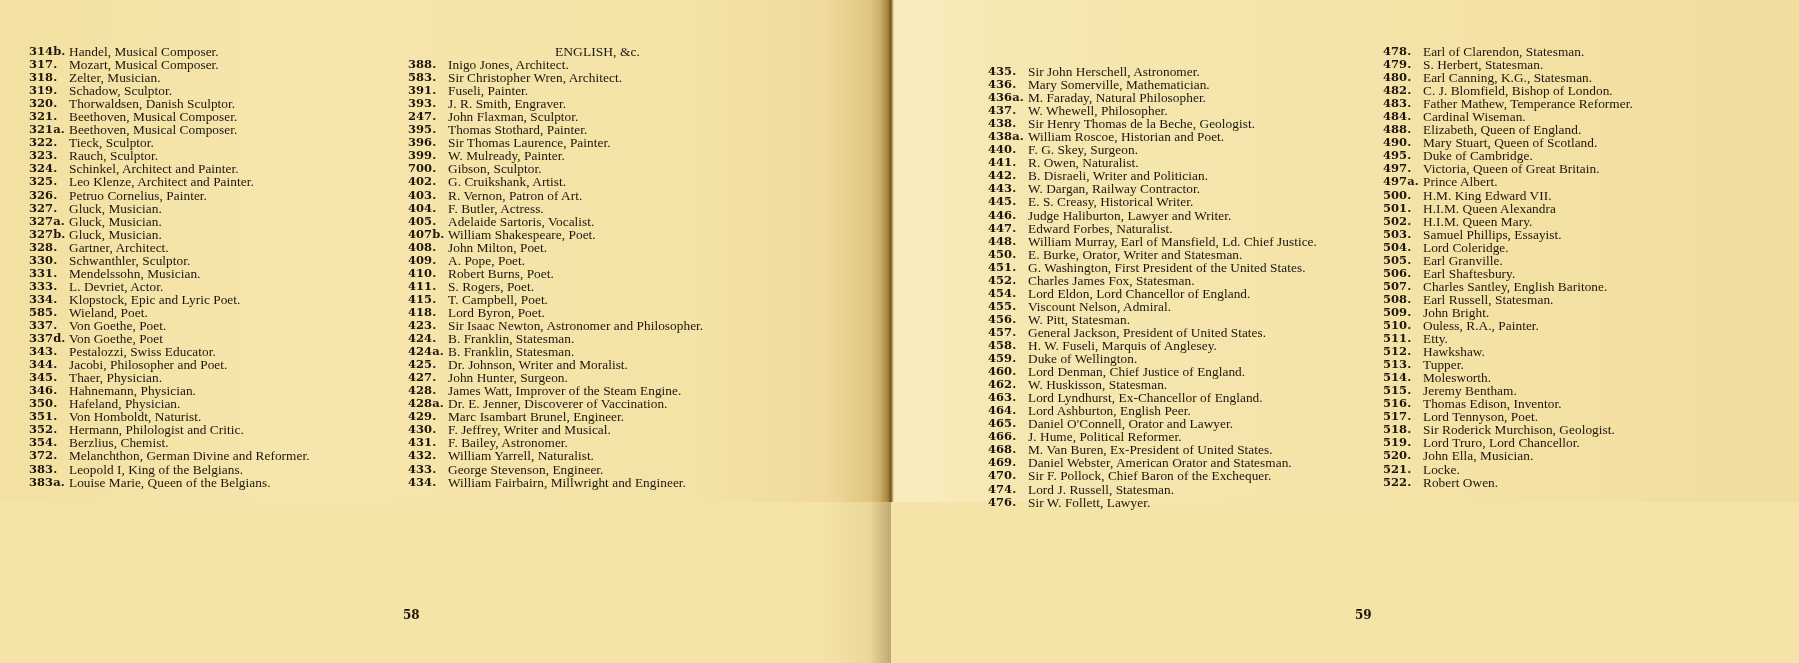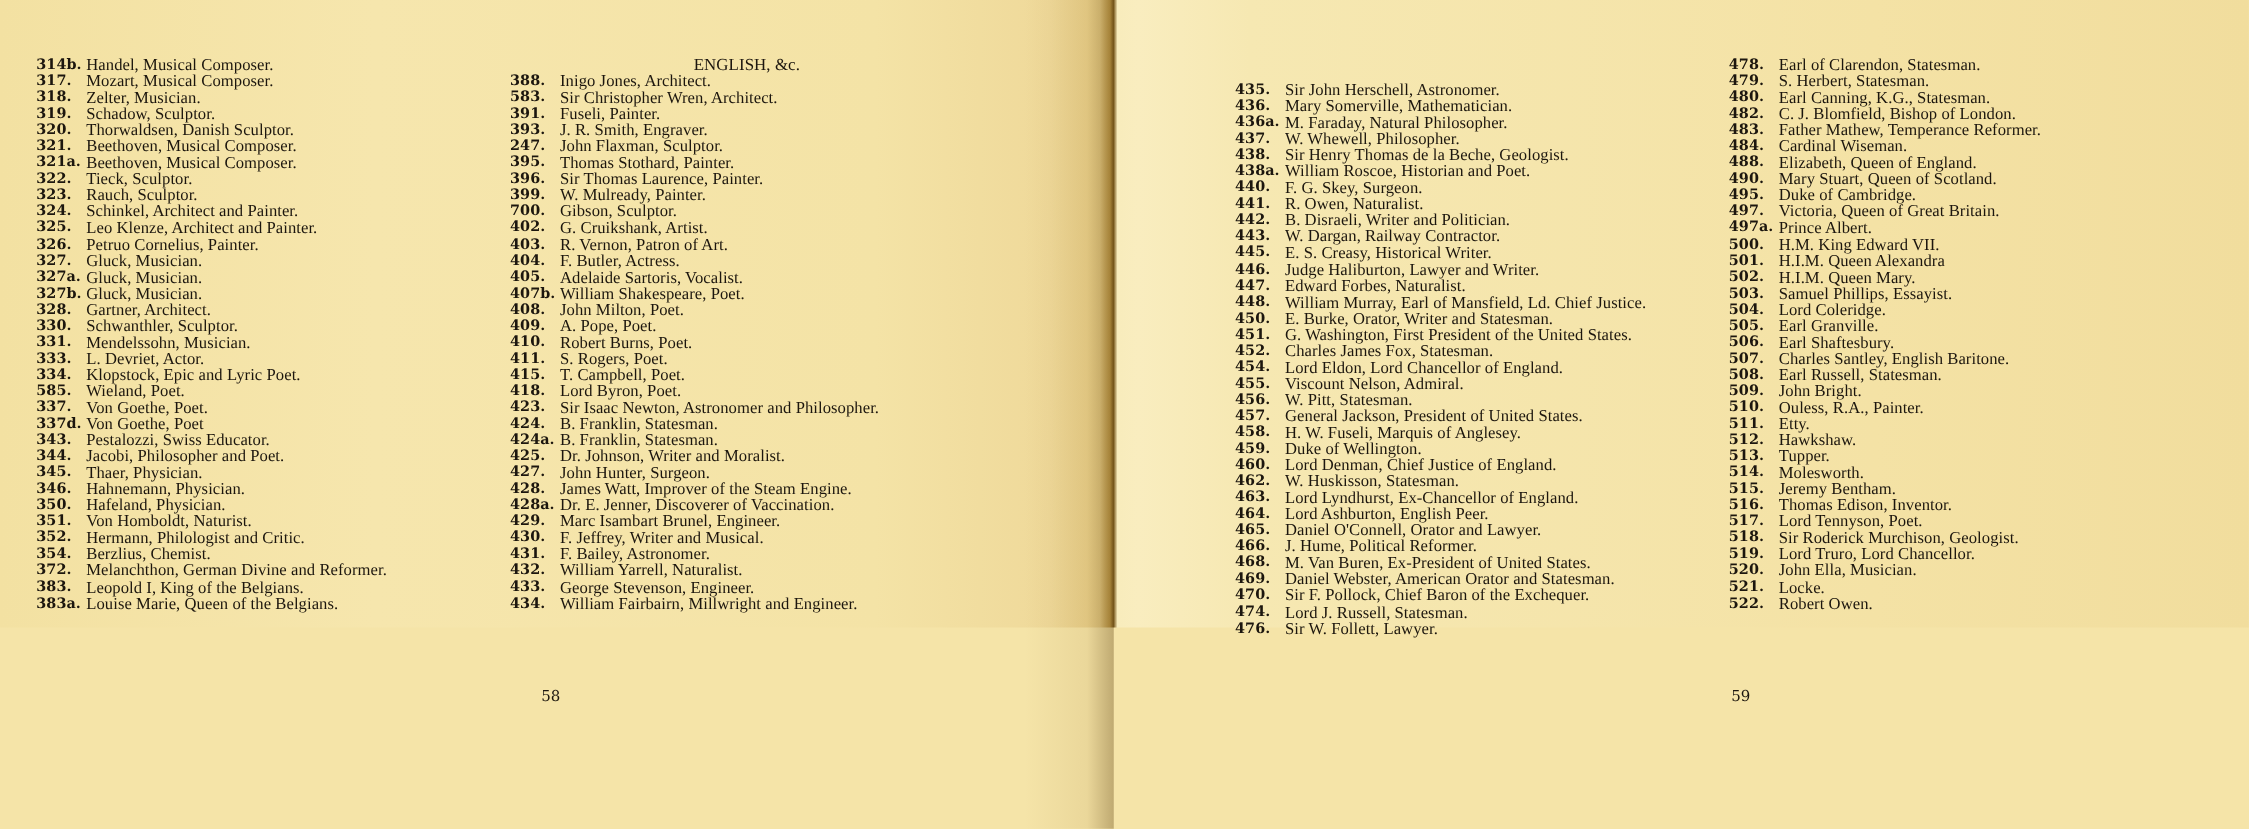--- a/index.html
+++ b/index.html
@@ -41,24 +41,23 @@
   .col2 .num { width: 40px; margin-left: 29px; }
   .col3 .num { width: 40px; }
   .col4 .num { width: 40px; }
   .name { display: inline-block; }
   .section-header {
     padding-left: 176px;
     font-size: 13.5px;
     white-space: nowrap;
   }
   .page-number {
-    position: absolute; top: 550px;
-    font-weight: normal; font-size: 12px;
+    position: absolute; top: 608px;
+    font-weight: bold; font-size: 12px;
     font-family: "DejaVu Serif", serif;
-    margin-left: 30px;
   }
   .pn-left { left: 403px; }
   .pn-right { left: 1355px; }
 </style>
 </head>
 <body>
 
 <div class="spread">
   <div class="page-shadow-left"></div>
 

